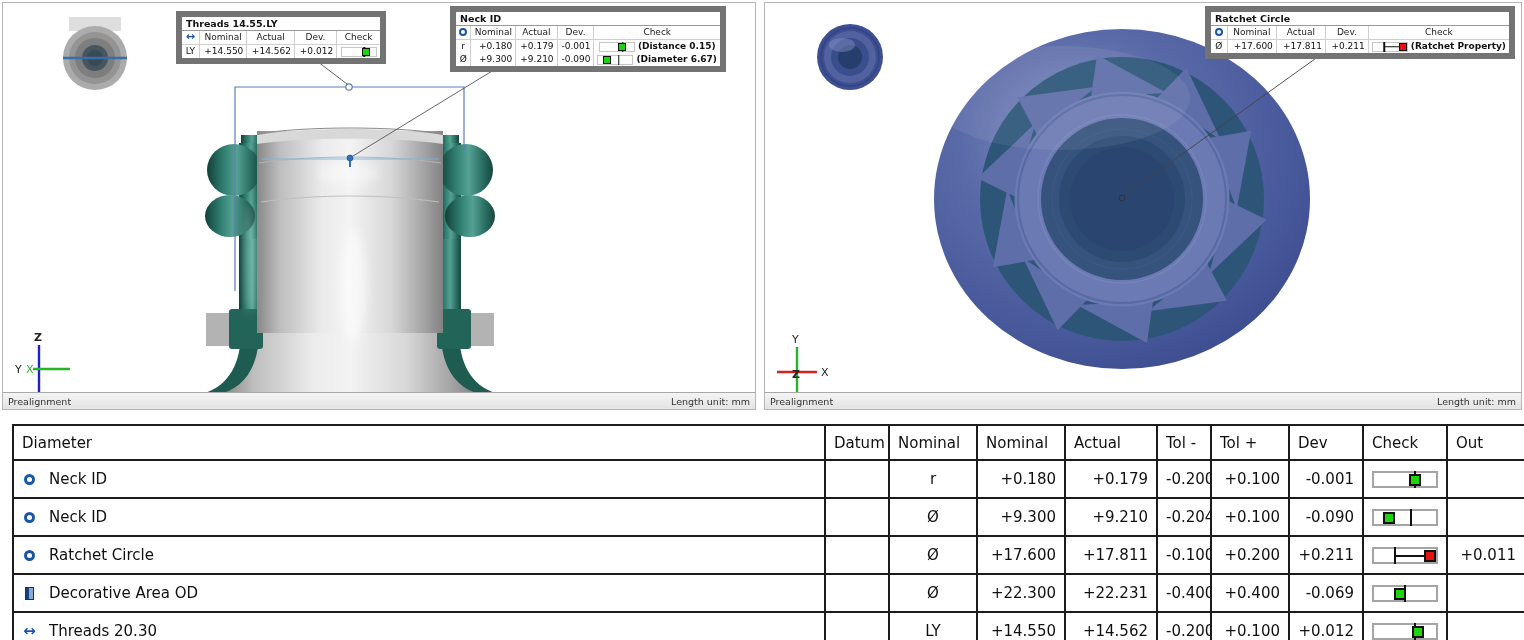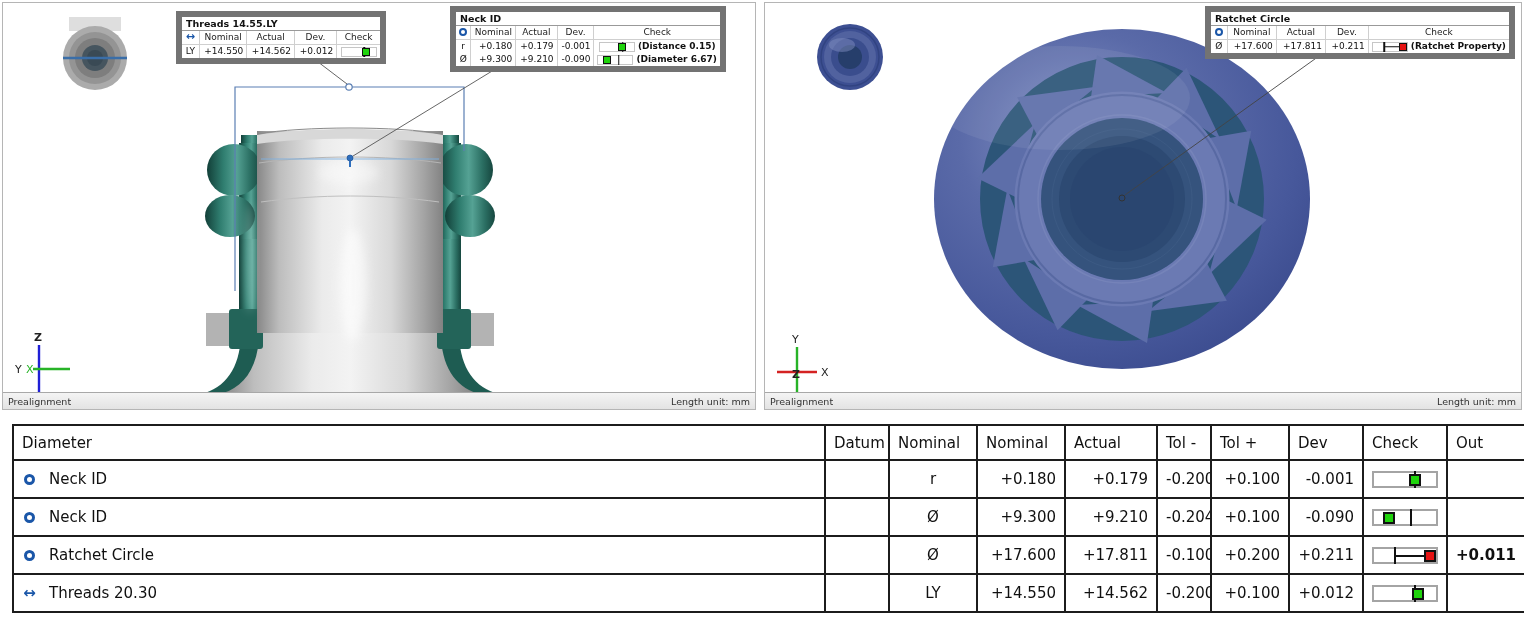--- a/index.html
+++ b/index.html
@@ -53,21 +53,21 @@
   .cb-line{top:50%;height:2px;background:#111;transform:translateY(-50%);}
   .mini .cb-line{height:1.5px;}
   
   #results{position:absolute;left:12px;top:424px;width:1500px;border-collapse:collapse;table-layout:fixed;font-size:15px;color:#101010;background:#fff;}
   #results th,#results td{border:2px solid #1c1c1c;overflow:hidden;white-space:nowrap;}
   #results th{font-weight:normal;text-align:left;height:29px;padding:2px 8px;}
   #results td{height:32px;padding:2px 8px;}
   #results td.num{text-align:right;}
   #results td.prop{text-align:center;}
   #results td.chk-cell{text-align:center;padding:2px 4px;}
-  #results td.out-cell{text-align:left;font-weight:bold;}
+  #results td.out-cell{text-align:right;}
   .el-cell{display:flex;align-items:center;gap:12px;}
   .el-ic{flex:0 0 auto;display:inline-flex;align-items:center;justify-content:center;width:15px;}
   svg text{font-family:"DejaVu Sans","Liberation Sans",sans-serif;}
 </style>
 </head>
 <body>
 
 <div class="viewport" id="vp-left">
   <svg class="scene" width="752" height="390" viewBox="0 0 752 390">
     <defs>
@@ -384,20 +384,39 @@
       <td class="num">-0.100</td>
       <td class="num">+0.200</td>
       <td class="num">+0.211</td>
       <td class="chk-cell"><span class="checkbar big"><i class="cb-tick" style="left: 33.3333%;"></i><i class="cb-line" style="left: 33.3333%; width: 56.6667%;"></i><i class="cb-marker fail" style="left: 90%;"></i></span></td>
       <td class="out-cell">+0.011</td>
     </tr>
     <tr>
       <td>
           <div class="el-cell">
             <span class="el-ic">
+              <span class="ic-cylinder"></span>
+            </span>
+            <span>Decorative Area OD</span>
+          </div>
+        </td>
+      <td></td>
+      <td class="prop">Ø</td>
+      <td class="num">+22.300</td>
+      <td class="num">+22.231</td>
+      <td class="num">-0.400</td>
+      <td class="num">+0.400</td>
+      <td class="num">-0.069</td>
+      <td class="chk-cell"><span class="checkbar big"><i class="cb-tick" style="left: 50%;"></i><i class="cb-marker pass" style="left: 41.375%;"></i></span></td>
+      <td class="out-cell"></td>
+    </tr>
+    <tr>
+      <td>
+          <div class="el-cell">
+            <span class="el-ic">
               <span class="ic-distance"></span>
             </span>
             <span>Threads 20.30</span>
           </div>
         </td>
       <td></td>
       <td class="prop">LY</td>
       <td class="num">+14.550</td>
       <td class="num">+14.562</td>
       <td class="num">-0.200</td>

